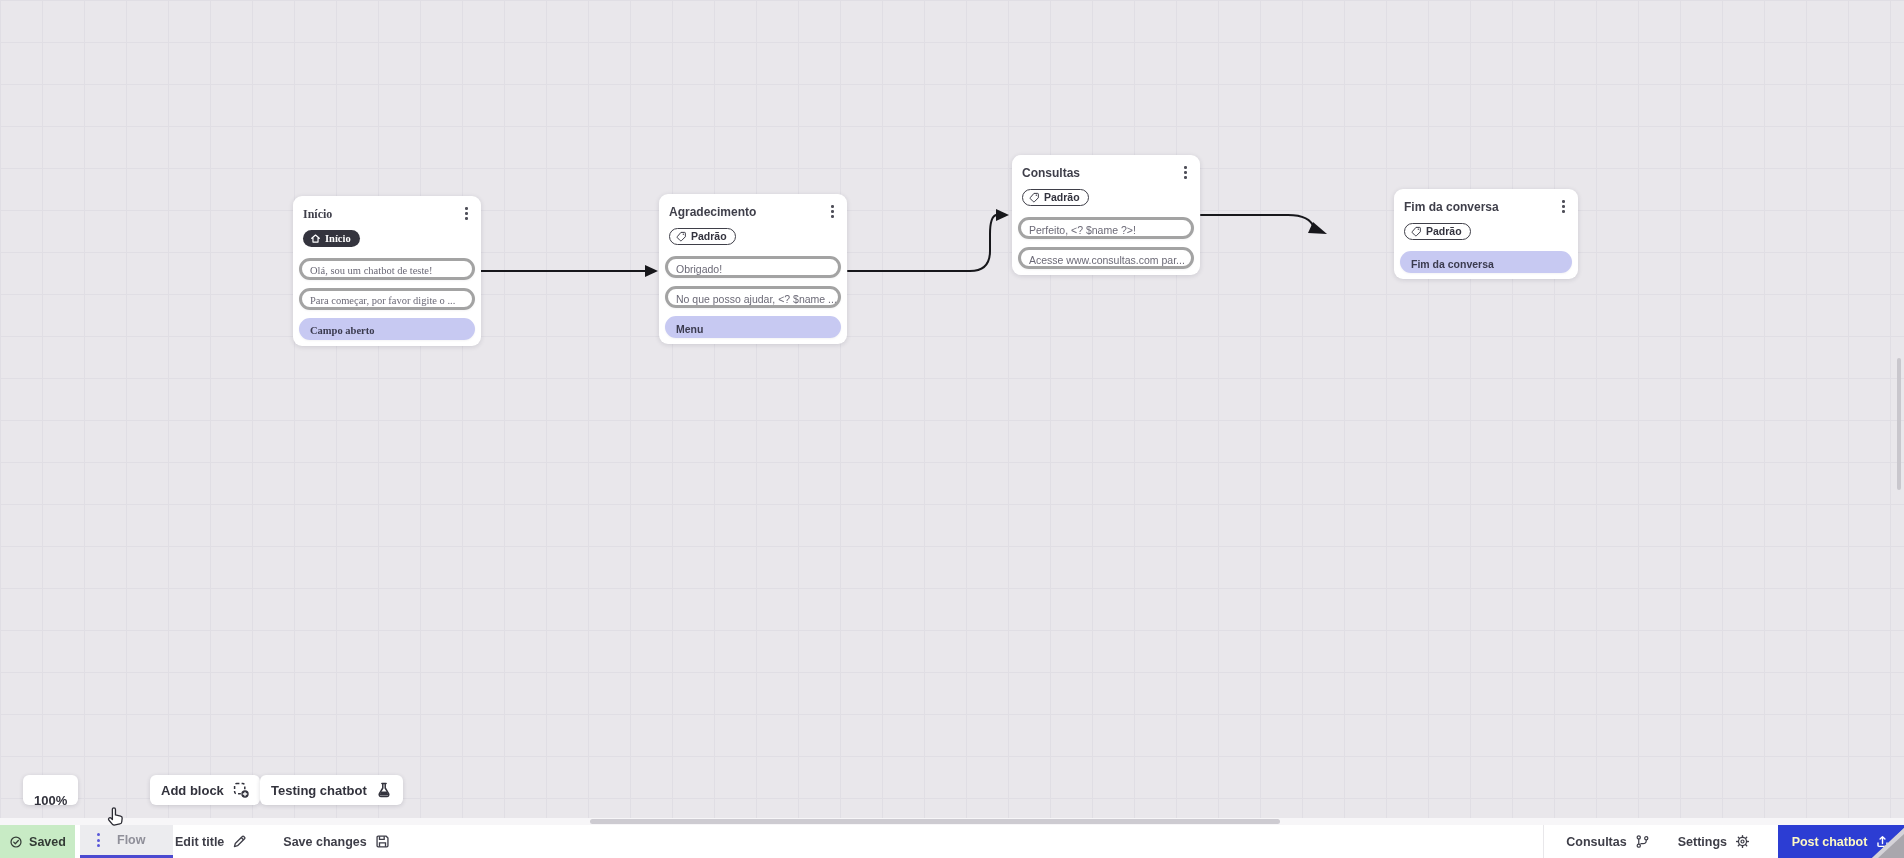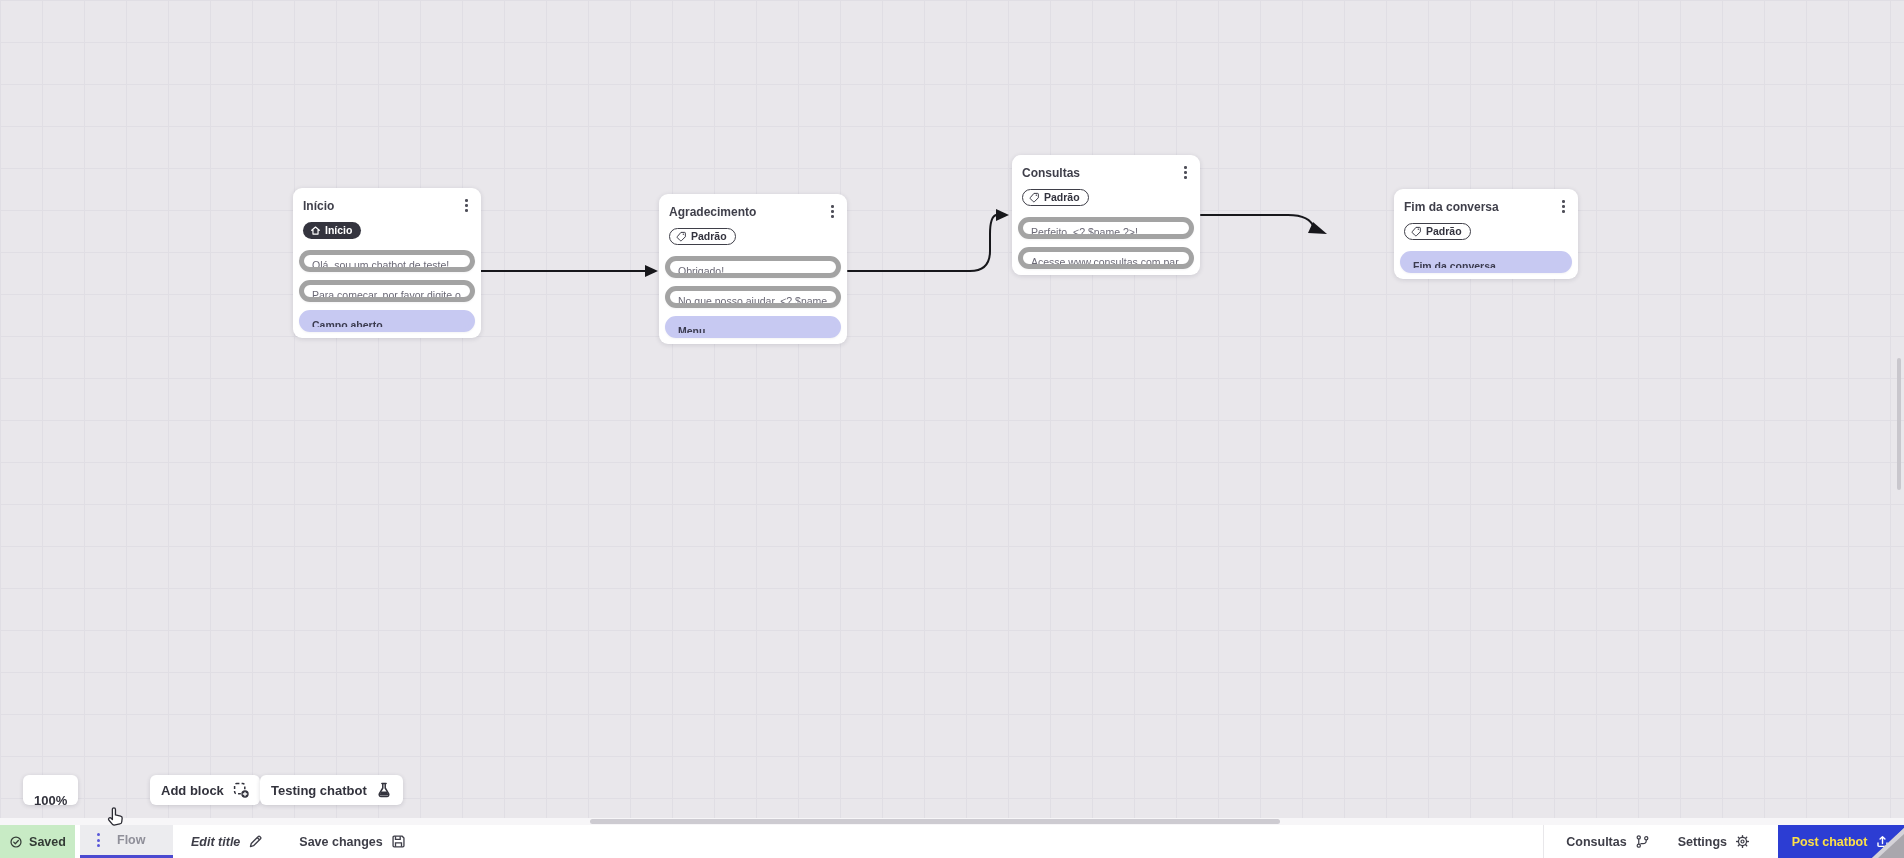--- a/index.html
+++ b/index.html
@@ -26,21 +26,21 @@
   .kebab i { width:2.6px; height:2.6px; border-radius:50%; background:#4f4f59; display:block; }
 
   .badge-row { padding-left:4px; margin-bottom:10px; }
   .badge-dark { display:inline-flex; align-items:center; gap:4px; height:17px;
     background:#34343e; color:#fff; border-radius:9px; padding:0 9px 0 7px;
     font-size:10.5px; font-weight:700; }
   .badge-outline { display:inline-flex; align-items:center; gap:4px; height:17px;
     background:#fff; color:#33333e; border:1.3px solid #3f3f49; border-radius:9px;
     padding:0 8px 0 6px; font-size:10.5px; font-weight:700; }
 
-  .row { height:22px; line-height:20px; background:#fff; border:5px solid #a3a3a3;
+  .row { height:22px; line-height:20px; background:#fff; border:3px solid #a3a3a3;
     border-radius:11px; padding:0 8px; margin-bottom:8px; font-size:10.5px;
     color:#6b6976; white-space:nowrap; overflow:hidden; cursor:pointer;
     box-shadow:0 1px 2px rgba(35,35,55,.05); }
   .row.hl { background:#c7c9f2; border-color:#c7c9f2; color:#3b3b4f; font-weight:700; }
   .row:last-child { margin-bottom:0; }
 
   
   .fbtn { position:absolute; top:775px; height:30px; background:#fff; border-radius:6px;
     box-shadow:0 1px 4px rgba(35,35,55,.16); display:flex; align-items:center;
     gap:9px; padding:0 11px; color:#32323c; font-size:13px; font-weight:600; cursor:pointer; }
@@ -57,46 +57,46 @@
     background:#c9c7cd; border-radius:2px; }
 
   
   #statusbar { position:relative; width:1904px; height:33px; background:#fff;
     display:flex; align-items:stretch; font-size:12.5px; color:#3e3e48; }
   .sb-item { display:flex; align-items:center; gap:8px; font-weight:600; cursor:pointer; }
   #saved-chip { width:75px; justify-content:center; background:#c8ebc5; color:#333b35; gap:6px; }
   #flow-tab { width:93px; margin-left:5px; background:#ececef;
     border-bottom:3px solid #4b4ad0; padding:0 12px; gap:12px; color:#8f8f99; }
   #flow-tab .kebab i { background:#5857d8; width:3px; height:3px; }
-  #edit-title { margin-left:18px;font-style:italic; }
+  #edit-title { margin-left:2px; }
   #save-changes { margin-left:36px; }
   #sb-right { margin-left:auto; display:flex; align-items:stretch;
     border-left:1px solid #e8e7ea; padding-left:22px; }
   #versions, #settings { margin-right:28px; }
-  #post-btn { width:126px; background:#2c3dd3; color:#fde047; justify-content:center;
+  #post-btn { width:126px; background:#2c3dd3; color:#fef9c3; justify-content:center;
     font-weight:700; gap:8px; }
 
   #cursor { position:absolute; left:106px; top:-20px; width:22px; height:22px; z-index:5; }
   #corner-fold { position:absolute; right:0; bottom:0; z-index:6; }
 </style>
 </head>
 <body>
 
 <div id="canvas">
 
   <svg id="wires" width="1904" height="818">
     <path d="M481 271 H645" stroke="#17171b" stroke-width="2" fill="none" stroke-linecap="round"></path>
     <polygon points="645,265 645,277 658,271" fill="#17171b"></polygon>
     <path d="M848 271 H970 Q990 271 990 251 V234 Q990 217 996 215" stroke="#17171b" stroke-width="2" fill="none" stroke-linecap="round"></path>
     <polygon points="996,209 996,221 1009,215" fill="#17171b"></polygon>
     <path d="M1201 215 H1288 Q1310 215 1314 228" stroke="#17171b" stroke-width="2" fill="none" stroke-linecap="round"></path>
     <polygon points="1313,222 1308,233 1327,234" fill="#17171b"></polygon>
   </svg>
 
-  <div class="node" style="left:293px; top:188px;">
+  <div class="node" style="left:293px; top:196px;font-family:Liberation Serif, serif;">
     <div class="node-head">
       <span class="node-title">Início</span>
       <span class="kebab">
           <i></i>
           <i></i>
           <i></i>
         </span>
     </div>
     <div class="badge-row">
       <span class="badge-dark">

